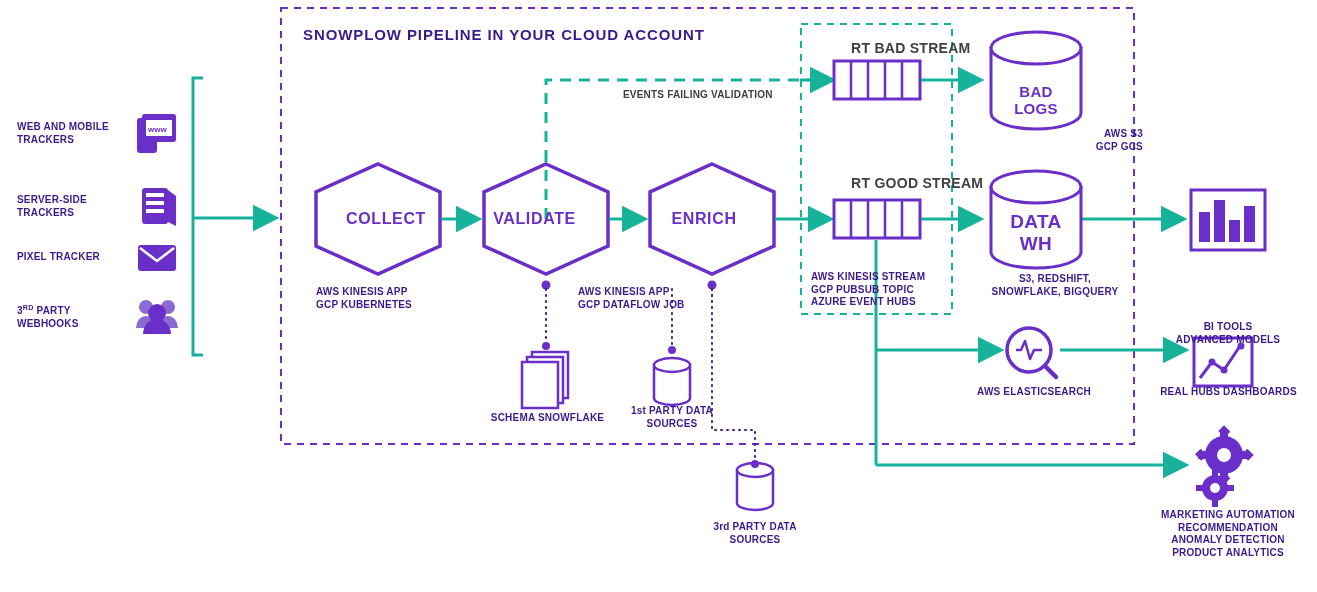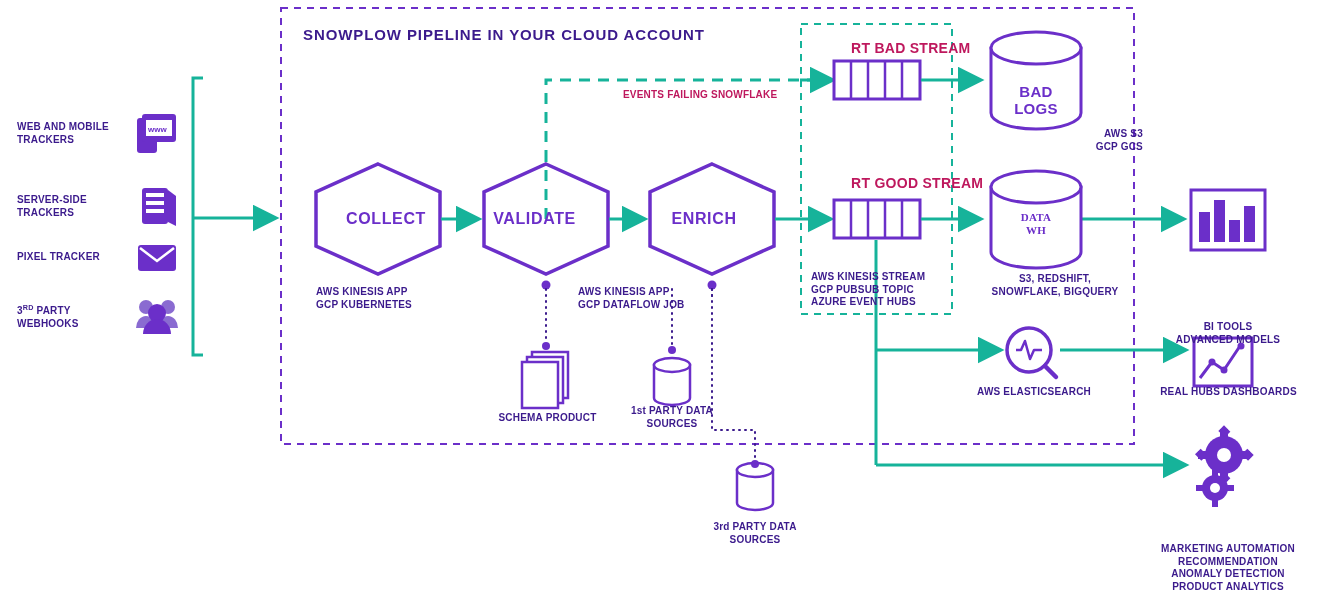--- a/index.html
+++ b/index.html
@@ -17,21 +17,21 @@
     overflow: hidden;
     background: #ffffff;
   }
   .lbl {
     position: absolute;
     color: #3b1a8c;
     font-weight: bold;
     letter-spacing: 0.02em;
     line-height: 1.25;
   }
-  .lbl.teal { color: #be185d; padding-left: 40px; }
+  .lbl.teal { color: #404040; padding-left: 40px; }
   .lbl.purple { color: #6b2fc9; }
   .lbl.dark { color: #3b1a8c; }
   .center { text-align: center; }
   .left { text-align: left; }
   .tiny { font-size: 10px; }
   .med { font-size: 13px; }
   .node-text {
     position: absolute;
     display: flex;
     align-items: center;
@@ -244,40 +244,40 @@
 GCP KUBERNETES</div>
   <div class="lbl dark tiny center" style="left:578px; top:286px; width:180px; white-space:pre-line; text-align:left;">AWS KINESIS APP
 GCP DATAFLOW JOB</div>
 
   <div class="lbl teal med left" style="left:811px; top:40px; width:150px; font-size:14px;">RT BAD STREAM</div>
   <div class="lbl teal med left" style="left:811px; top:175px; width:150px; font-size:14px;">RT GOOD STREAM</div>
   <div class="lbl dark tiny left" style="left:811px; top:271px; width:140px; white-space:pre-line;">AWS KINESIS STREAM
 GCP PUBSUB TOPIC
 AZURE EVENT HUBS</div>
 
-  <div class="lbl teal tiny left" style="left:583px; top:89px; width:230px;">EVENTS FAILING SNOWFLAKE</div>
+  <div class="lbl teal tiny left" style="left:583px; top:89px; width:230px;">EVENTS FAILING VALIDATION</div>
 
   <div class="lbl purple center" style="left:991px; top:72px; width:90px; font-size:15px; white-space:pre-line; line-height:1.15;margin-top:11px;">BAD
 LOGS</div>
   <div class="lbl dark tiny center" style="left:1003px; top:128px; width:140px; white-space:pre-line; text-align:right;">AWS S3
 GCP GCS</div>
 
-  <div class="lbl purple center" style="left:991px; top:211px; width:90px; font-size:11px; white-space:pre-line; line-height:1.15;font-family:Liberation Serif, serif;">DATA
+  <div class="lbl purple center" style="left:991px; top:211px; width:90px; font-size:19px; white-space:pre-line; line-height:1.15;">DATA
 WH</div>
   <div class="lbl dark tiny center" style="left:975px; top:273px; width:160px; white-space:pre-line;">S3, REDSHIFT,
 SNOWFLAKE, BIGQUERY</div>
 
-  <div class="lbl dark tiny center" style="left:470px; top:412px; width:155px; white-space:pre-line;">SCHEMA PRODUCT</div>
+  <div class="lbl dark tiny center" style="left:470px; top:412px; width:155px; white-space:pre-line;">SCHEMA SNOWFLAKE</div>
   <div class="lbl dark tiny center" style="left:607px; top:405px; width:130px; white-space:pre-line;">1st PARTY DATA
 SOURCES</div>
   <div class="lbl dark tiny center" style="left:690px; top:521px; width:130px; white-space:pre-line;">3rd PARTY DATA
 SOURCES</div>
 
   <div class="lbl dark tiny center" style="left:1148px; top:273px; width:160px; white-space:pre-line;margin-top:48px;">BI TOOLS
 ADVANCED MODELS</div>
   <div class="lbl dark tiny center" style="left:959px; top:386px; width:150px; white-space:pre-line;">AWS ELASTICSEARCH</div>
   <div class="lbl dark tiny center" style="left:1146px; top:386px; width:165px; white-space:pre-line;">REAL HUBS DASHBOARDS</div>
-  <div class="lbl dark tiny center" style="left:1143px; top:509px; width:170px; white-space:pre-line;margin-top:34px;">MARKETING AUTOMATION
+  <div class="lbl dark tiny center" style="left:1143px; top:509px; width:170px; white-space:pre-line;">MARKETING AUTOMATION
 RECOMMENDATION
 ANOMALY DETECTION
 PRODUCT ANALYTICS</div>
 
 </div>
 
 </body></html>

